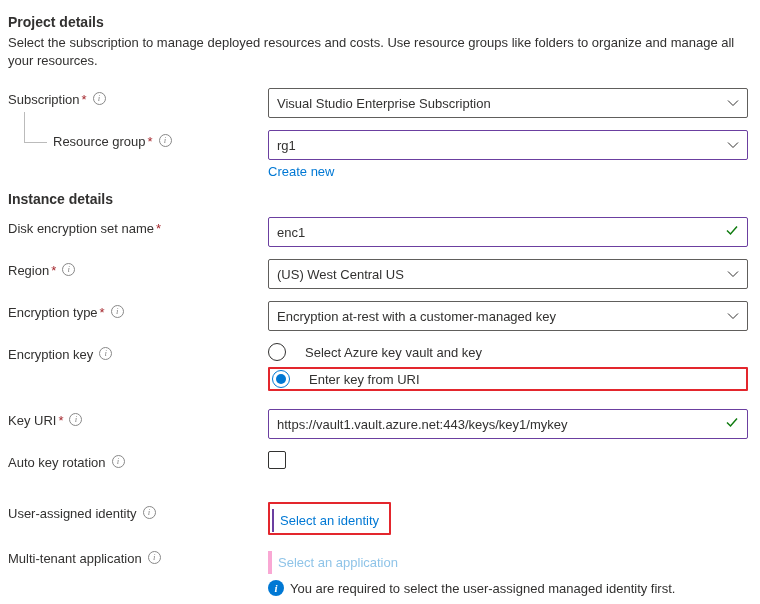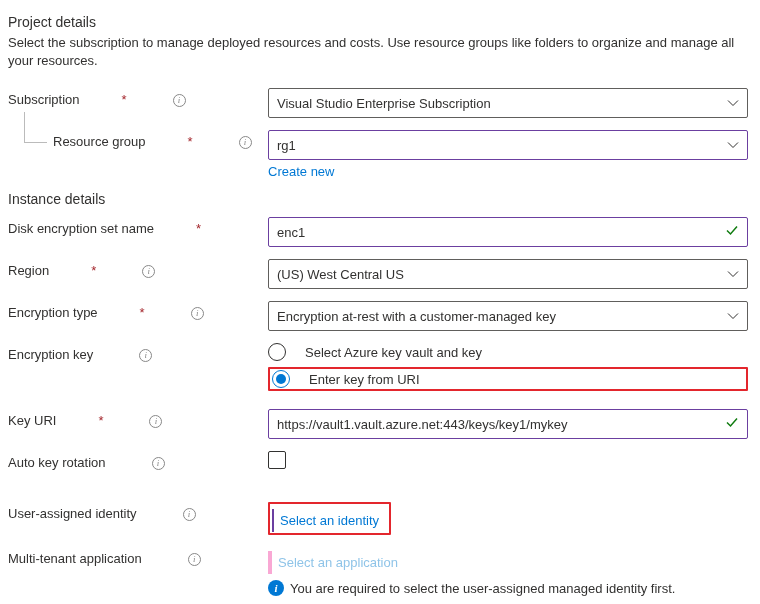--- a/index.html
+++ b/index.html
@@ -6,44 +6,43 @@
   body {
     margin: 0;
     padding: 8px 8px 20px 8px;
     font-family: "Segoe UI", Arial, sans-serif;
     font-size: 13px;
     color: #323130;
     width: 760px;
     background: #fff;
   }
   .section-title {
-    font-weight: 400;
+    font-weight: 700;
     font-size: 14px;
     margin: 6px 0 4px 0;
   }
   .section-desc {
     font-size: 13px;
     color: #323130;
     margin: 0 0 18px 0;
     line-height: 1.4;
   }
   .row {
     display: flex;
     align-items: flex-start;
     margin-bottom: 12px;
     min-height: 28px;
   }
   .label-col {
     width: 260px;
     flex-shrink: 0;
     display: flex;
-    align-items: flex-end;
+    align-items: flex-start;
     padding-top: 4px;
     font-size: 13px;
-    gap: 40px;
   }
   .indent {
     position: relative;
     padding-left: 45px;
   }
   .indent::before {
     content: "";
     position: absolute;
     left: 16px;
     top: -18px;

